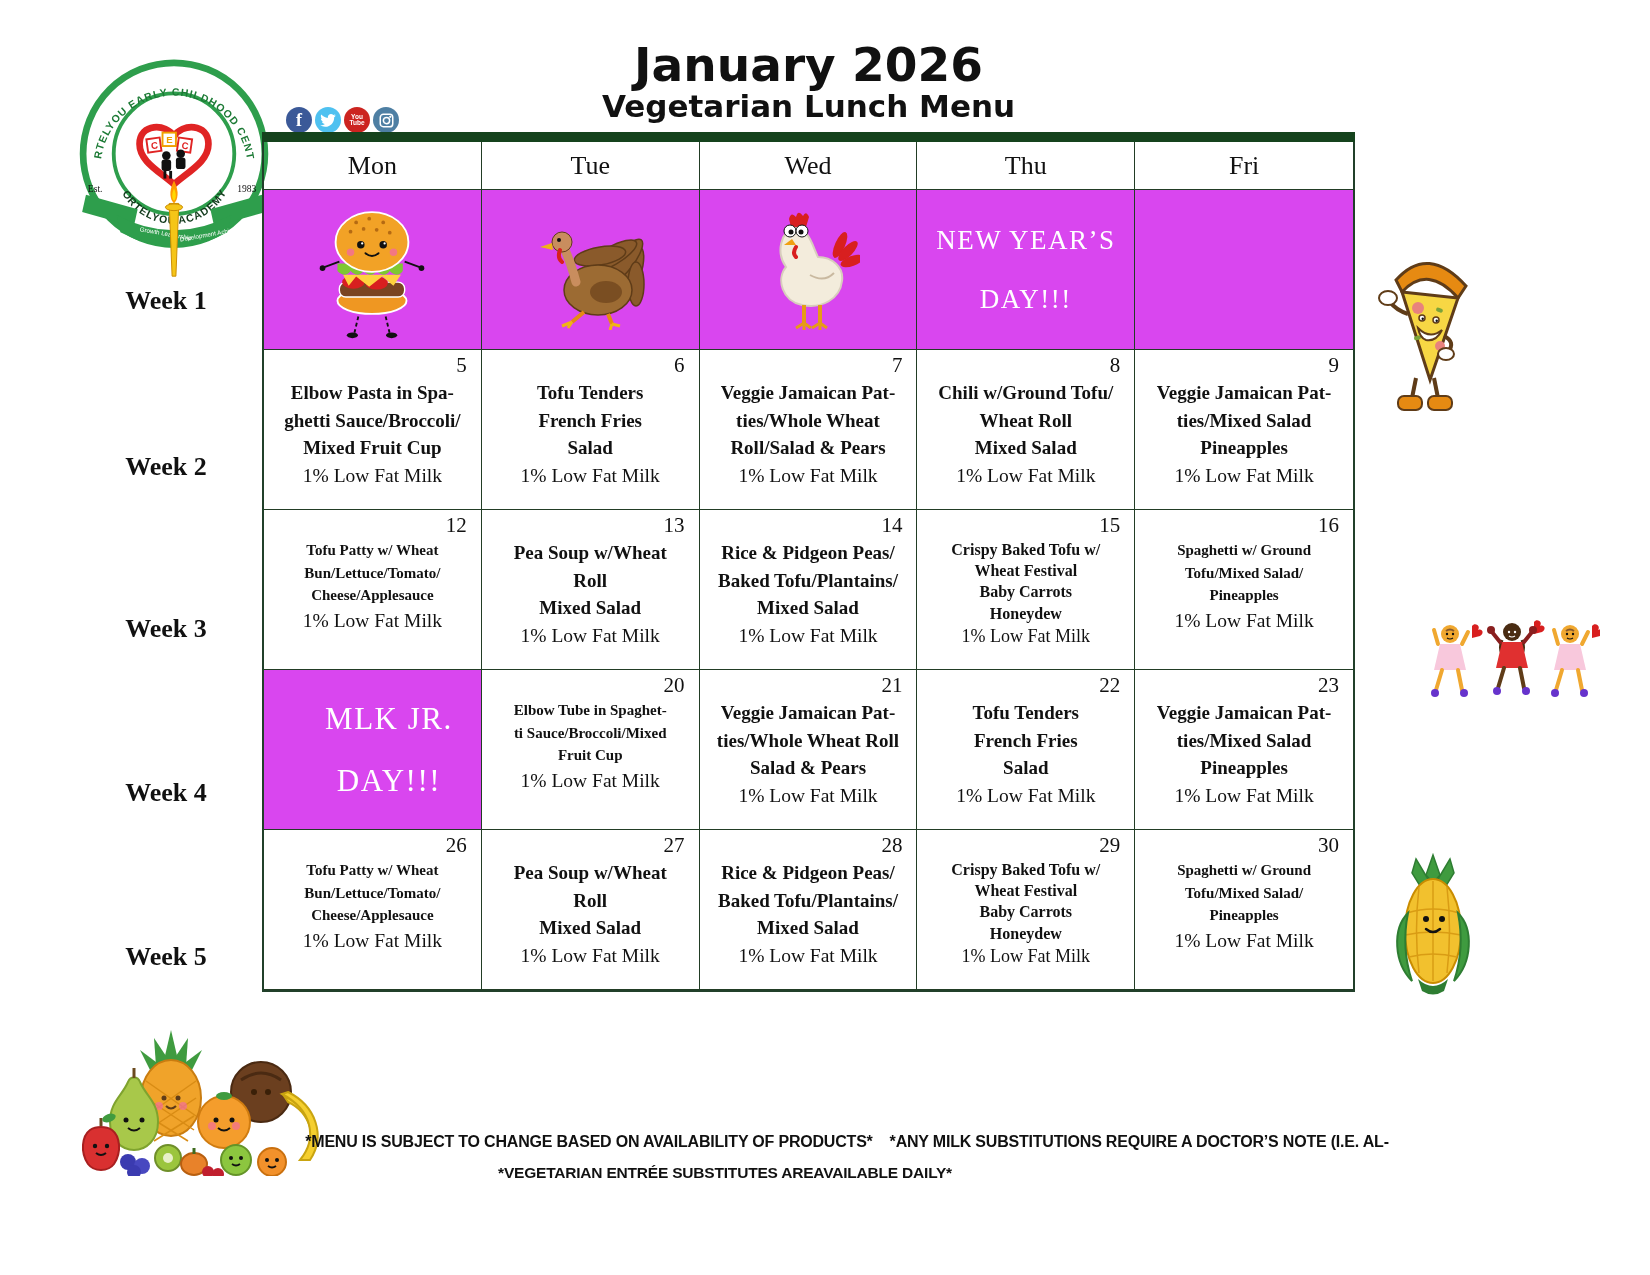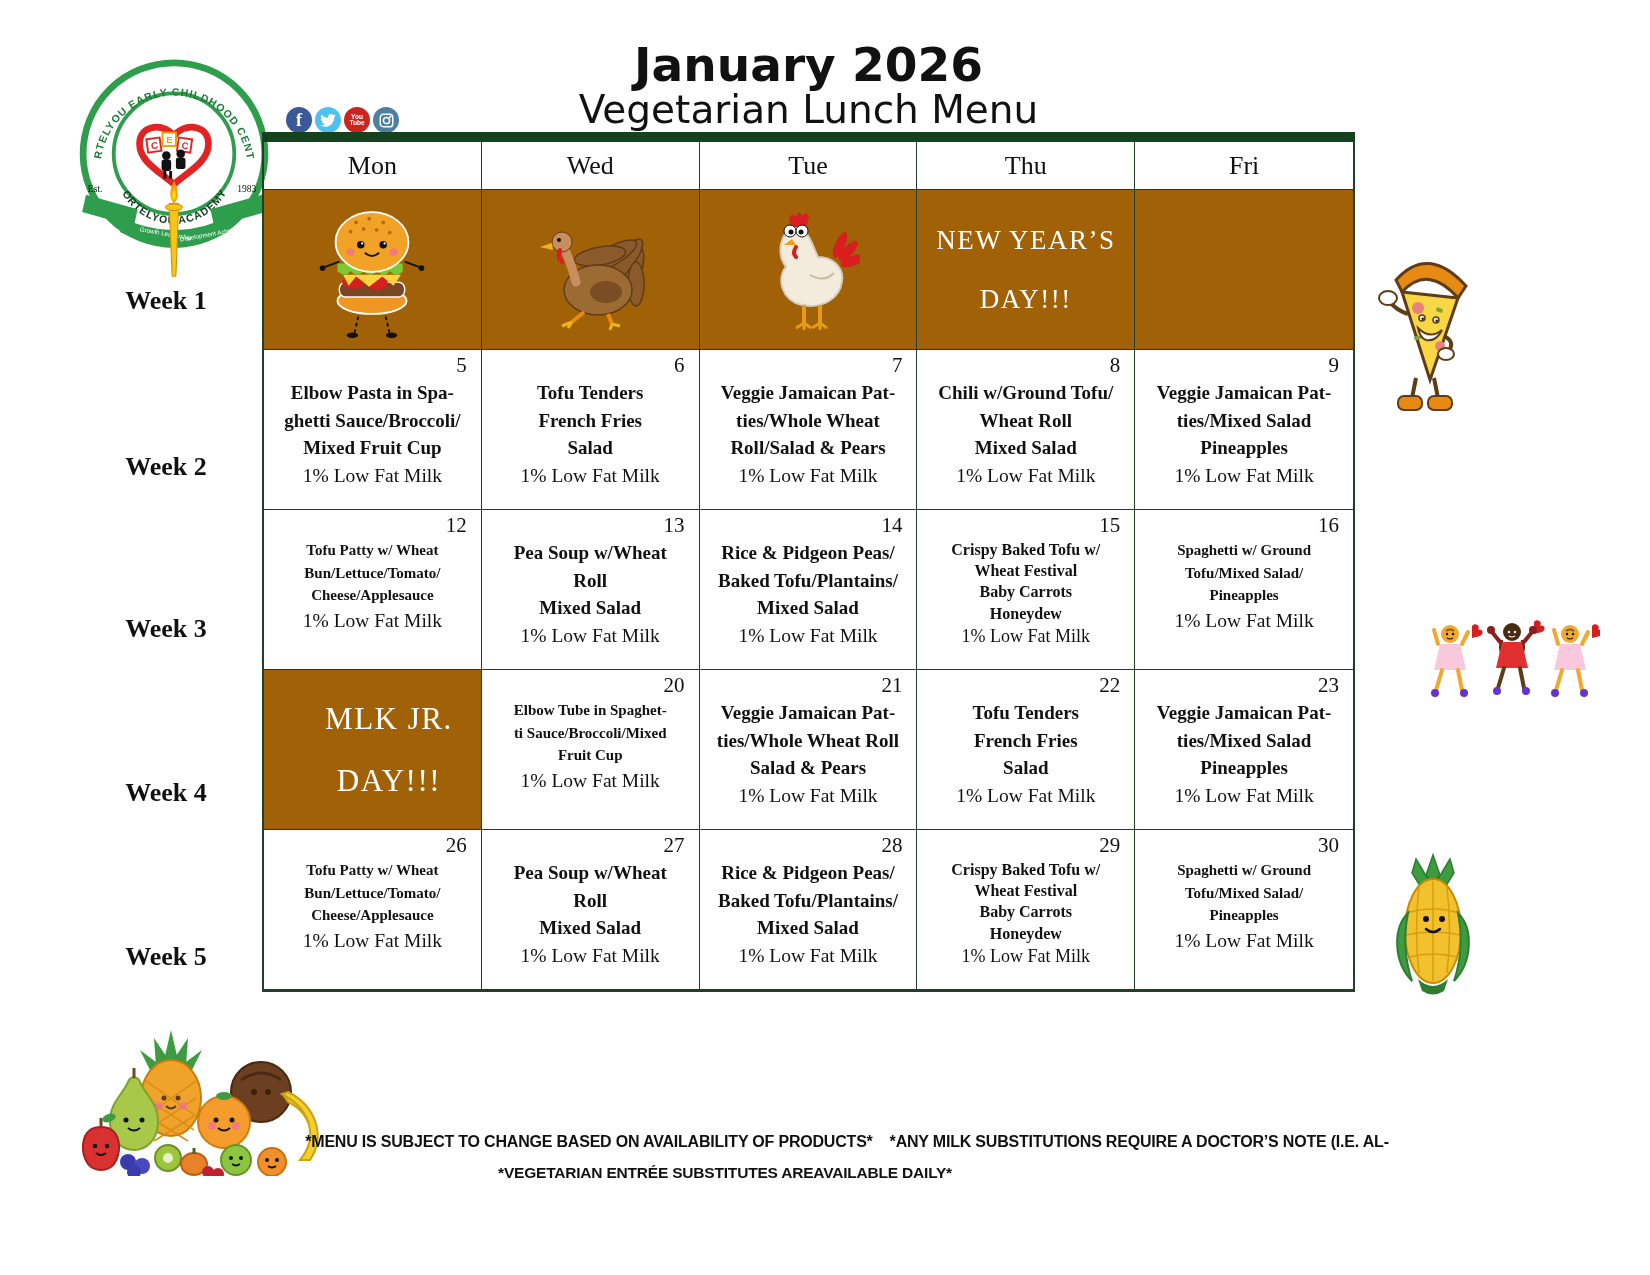--- a/index.html
+++ b/index.html
@@ -3,41 +3,41 @@
 <meta charset="utf-8">
 <style>
   html,body{margin:0;padding:0;}
   body{
     width:1650px;height:1275px;position:relative;background:#ffffff;
     font-family:"Liberation Serif",serif;color:#111;overflow:hidden;
   }
   
   .title-wrap{position:absolute;left:262px;top:40px;width:1093px;text-align:center;}
   .title-line1{font-family:"DejaVu Sans",sans-serif;font-weight:bold;font-size:47px;letter-spacing:0px;line-height:1.05;text-align:center;}
-  .title-line2{font-family:"DejaVu Sans",sans-serif;font-weight:normal;font-size:39px;line-height:1.1;}
+  .title-line2{font-family:"DejaVu Sans",sans-serif;font-weight:bold;font-size:31px;line-height:1.1;}
   .social{position:absolute;left:286px;top:107px;display:flex;gap:3px;}
   .soc{width:26px;height:26px;border-radius:50%;display:flex;align-items:center;justify-content:center;}
   .soc svg{display:block;}
   .fb{background:#3b5998;color:#fff;font-family:"Liberation Serif",serif;font-weight:bold;font-size:18px;}
   .tw{background:#4fc1f0;}
   .yt{background:#cc2420;color:#fff;}
   .ig{background:#4e7fa3;}
   .yt-txt{font-family:"Liberation Sans",sans-serif;font-weight:bold;font-size:6.5px;line-height:1;text-align:center;}
   
   .logo{position:absolute;left:78px;top:58px;}
   
   .cal{position:absolute;left:262px;top:132px;width:1093px;}
   .cal-topbar{height:10px;background:#15431d;}
   .cal-days{display:grid;grid-template-columns:repeat(5,1fr);border-left:2px solid #21402a;border-right:2px solid #21402a;}
   .day-h{height:47px;display:flex;align-items:center;justify-content:center;font-size:26px;border-right:1px solid #223d25;}
   .day-h:last-child{border-right:none;}
   .cal-body{display:grid;grid-template-columns:repeat(5,1fr);grid-auto-rows:160px;border:2px solid #21402a;border-top:1px solid #223d25;}
   .cell{border-right:1px solid #223d25;border-bottom:1px solid #223d25;position:relative;overflow:hidden;background:#fff;}
   .cell:nth-child(5n){border-right:none;}
-  .cell.dark{background:#a16207;}
+  .cell.dark{background:#d946ef;}
   .img-cell{display:flex;align-items:center;justify-content:center;}
   .holiday-cell{display:flex;align-items:center;justify-content:center;}
   .holiday-text{color:#fff;white-space:pre-line;text-align:center;font-size:27px;letter-spacing:1.5px;line-height:2.15;}
   .holiday-text.mlk{font-size:31px;line-height:2.0;margin-left:33px;}
   .menu-cell{display:flex;flex-direction:column;align-items:center;padding:1px 4px 2px 4px;}
   .date{align-self:flex-end;font-size:21px;padding:2px 10px 0 0;line-height:1.2;}
   .menu-items{font-weight:bold;text-align:center;white-space:pre-line;font-size:19px;line-height:1.45;margin-top:1px;}
   .milk{font-size:19.5px;margin-top:1px;line-height:1.3;}
   .sz-s .menu-items{font-size:15px;line-height:1.5;}
   .sz-xs .menu-items{font-size:16px;line-height:1.32;}
@@ -141,22 +141,22 @@
 <div class="week-label" style="top:286px">Week 1</div>
 <div class="week-label" style="top:452px">Week 2</div>
 <div class="week-label" style="top:614px">Week 3</div>
 <div class="week-label" style="top:778px">Week 4</div>
 <div class="week-label" style="top:942px">Week 5</div>
 
 <div class="cal">
   <div class="cal-topbar"></div>
   <div class="cal-days">
     <div class="day-h">Mon</div>
+    <div class="day-h">Tue</div>
     <div class="day-h">Wed</div>
-    <div class="day-h">Tue</div>
     <div class="day-h">Thu</div>
     <div class="day-h">Fri</div>
   </div>
   <div class="cal-body">
 
     <div class="cell dark img-cell">
       <svg width="122" height="140" viewBox="0 0 130 150">
         <line x1="52" y1="118" x2="46" y2="143" stroke="#111" stroke-width="2" stroke-dasharray="4 3"></line>
         <line x1="78" y1="118" x2="84" y2="143" stroke="#111" stroke-width="2" stroke-dasharray="4 3"></line>
         <ellipse cx="44" cy="145" rx="6" ry="3" fill="#111"></ellipse>

